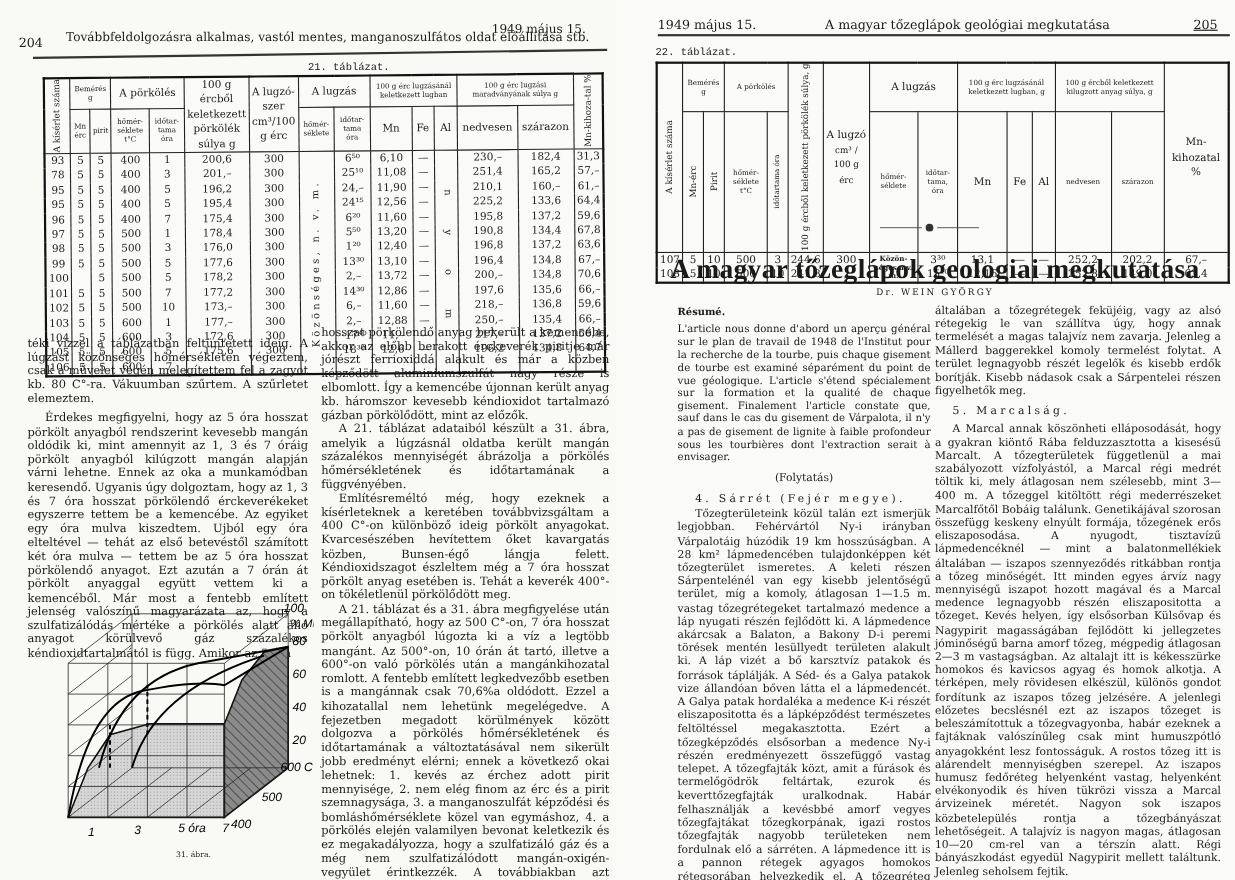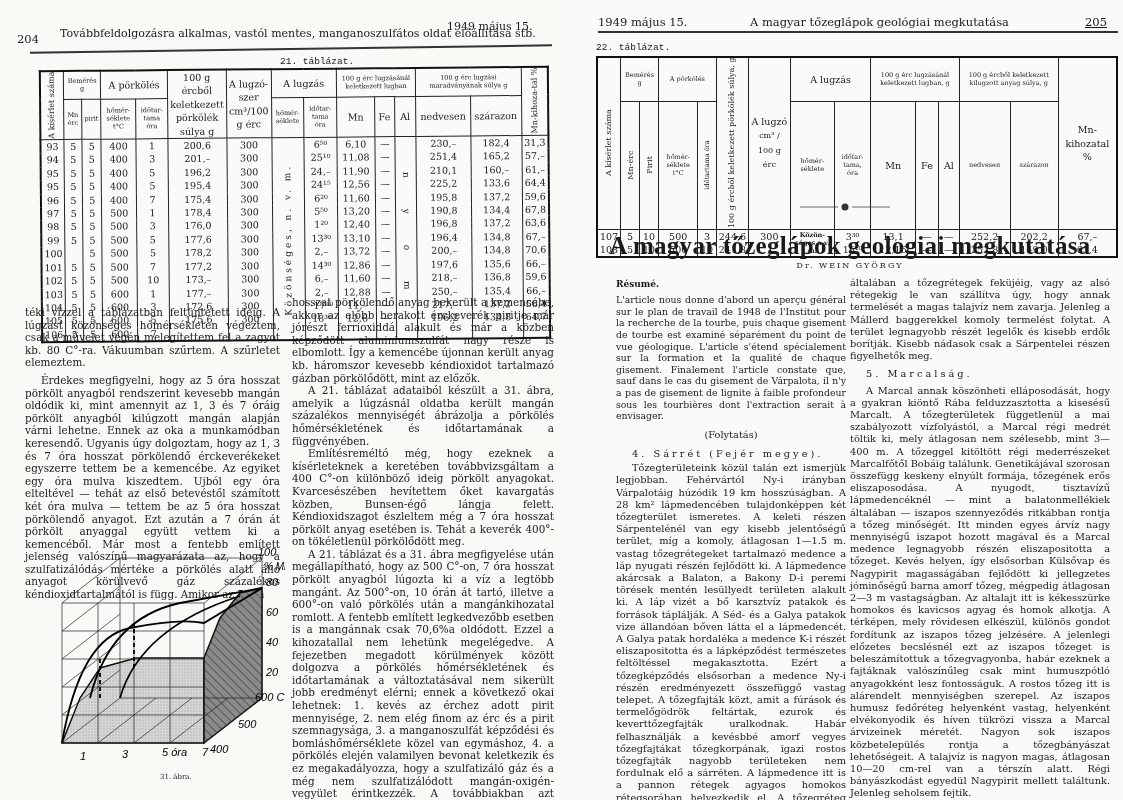--- a/index.html
+++ b/index.html
@@ -84,21 +84,21 @@
           <td rowspan="15" class="vert" style="writing-mode: vertical-rl; transform: rotate(180deg); font-size: 9px; letter-spacing: 3px;">Közönséges, n. v. m.</td>
           <td class="body">6⁵⁰</td>
           <td class="body">6,10</td>
           <td class="body">—</td>
           <td rowspan="15" style="writing-mode: vertical-rl; font-size: 9px; letter-spacing: 14px;">n y o m</td>
           <td class="body">230,–</td>
           <td class="body">182,4</td>
           <td class="body">31,3</td>
         </tr>
         <tr>
-          <td class="body">94</td>
+          <td class="body">78</td>
           <td class="body">5</td>
           <td class="body">5</td>
           <td class="body">400</td>
           <td class="body">3</td>
           <td class="body">201,–</td>
           <td class="body">300</td>
           <td class="body">25¹⁰</td>
           <td class="body">11,08</td>
           <td class="body">—</td>
           <td class="body">251,4</td>

